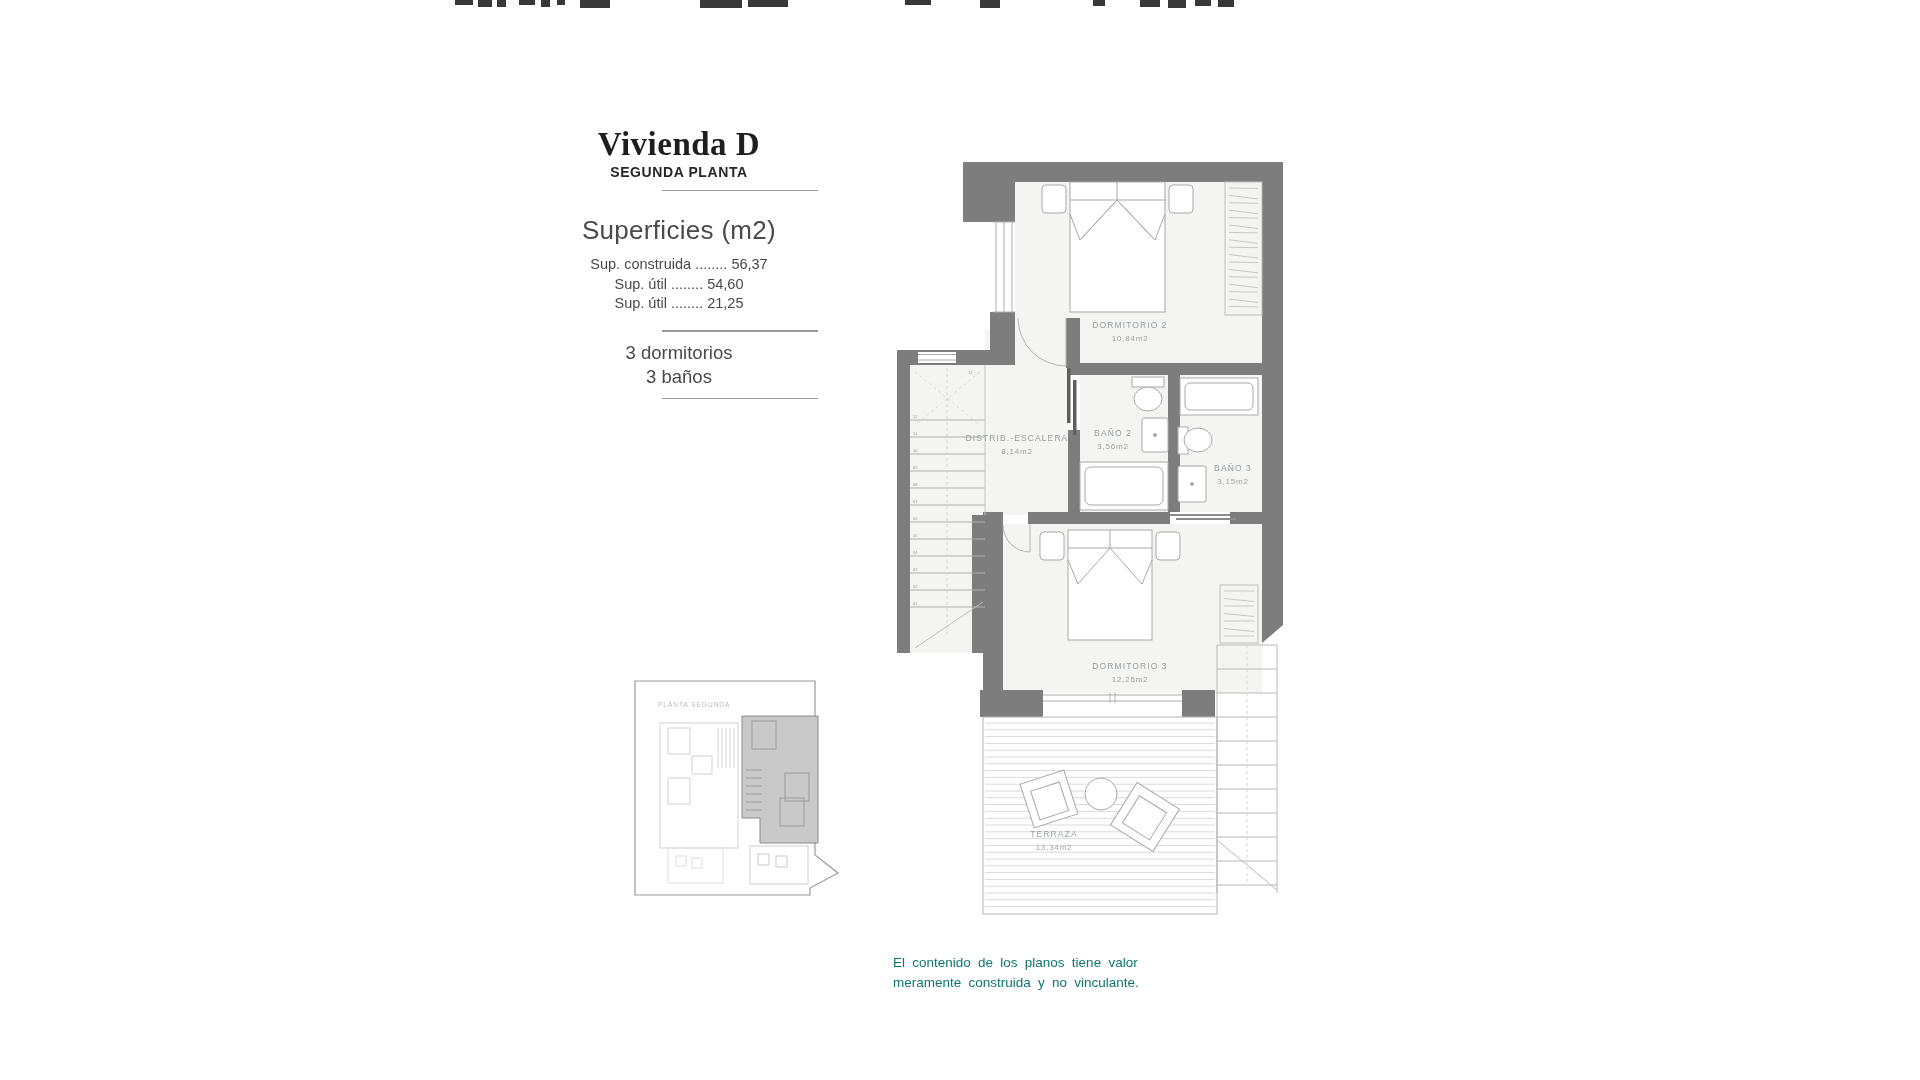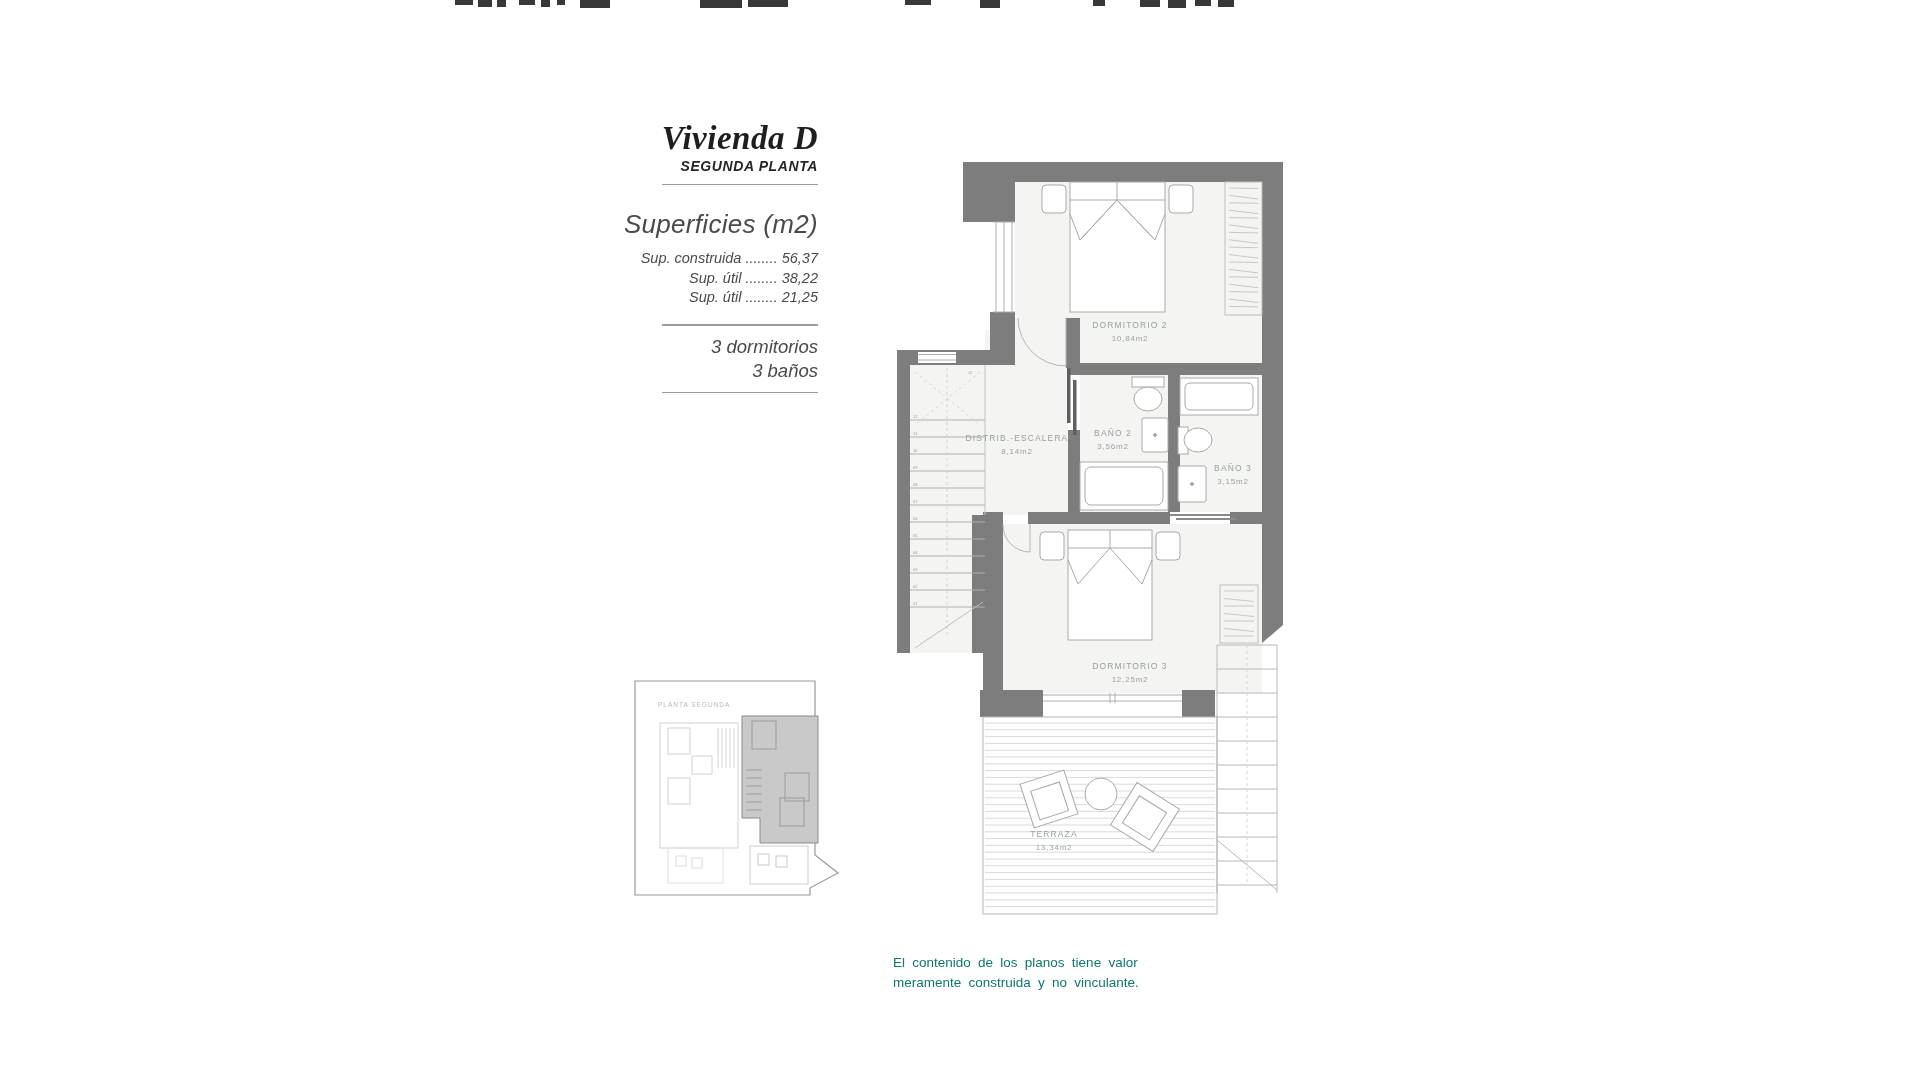--- a/index.html
+++ b/index.html
@@ -1,21 +1,21 @@
 <!DOCTYPE html>
 <html><head>
 <meta charset="utf-8">
 <style>
   html,body{margin:0;padding:0;background:#ffffff;}
   body{width:1920px;height:1080px;position:relative;overflow:hidden;
        font-family:"Liberation Sans","DejaVu Sans",sans-serif;color:#3c3c3c;}
   .frag{position:absolute;top:0;background:#383838;}
 
   
-  .info{position:absolute;left:540px;top:120px;width:278px;text-align:right;font-style:italic;}
+  .info{position:absolute;left:540px;top:126px;width:278px;text-align:center;}
   .info .title{font-family:"Liberation Serif","DejaVu Serif",serif;font-weight:700;
                font-size:33px;color:#1e1e1e;letter-spacing:.5px;line-height:36px;}
   .info .subtitle{font-size:14px;font-weight:700;color:#262626;letter-spacing:.6px;margin-top:2px;}
   .rule{border-top:1px solid #9a9a9a;width:156px;margin:10px 0 0 auto;}
   .info .section{font-size:26px;color:#4a4a4a;margin-top:24px;letter-spacing:.3px;}
   .rows{margin-top:9px;font-size:14.5px;color:#4a4a4a;line-height:19.5px;}
   .total{font-size:20px;font-weight:700;color:#2c2c2c;padding:11px 0;}
   .features{font-size:18.5px;color:#4a4a4a;line-height:24px;padding:9px 0;}
 
   
@@ -53,21 +53,21 @@
   <span class="frag" style="left:1218px;width:16px;height:7px"></span>
 </div>
 
 <div class="info">
   <div class="title">Vivienda D</div>
   <div class="subtitle">SEGUNDA PLANTA</div>
   <div class="rule"></div>
   <div class="section">Superficies (m2)</div>
   <div class="rows">
     <div><span>Sup. construida</span> <span>........</span> <span>56,37</span></div>
-    <div><span>Sup. útil</span> <span>........</span> <span>38,22</span></div>
+    <div><span>Sup. útil</span> <span>........</span> <span>54,60</span></div>
     <div><span>Sup. útil</span> <span>........</span> <span>21,25</span></div>
   </div>
   <div class="rule" style="margin-top:16px"></div>
   <div class="rule" style="margin-top:0"></div>
   <div class="features">
     <div>3 dormitorios</div>
     <div>3 baños</div>
   </div>
   <div class="rule" style="margin-top:0"></div>
 </div>

